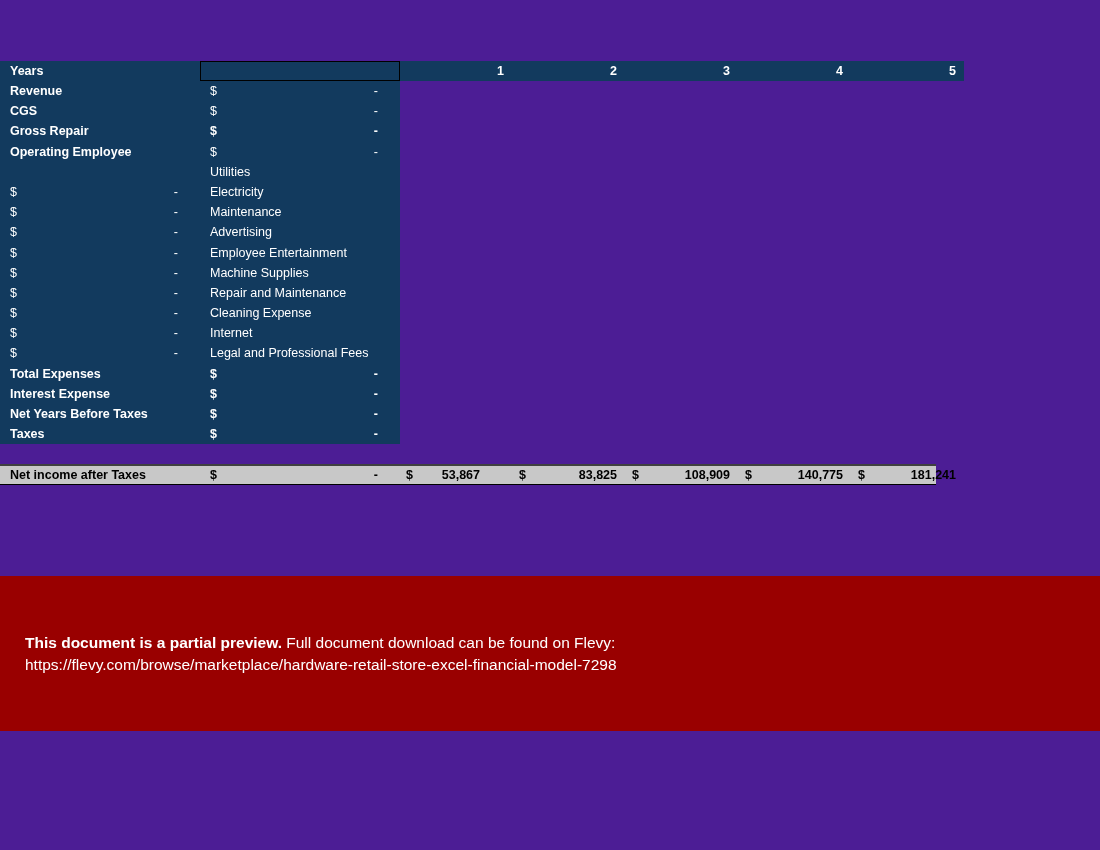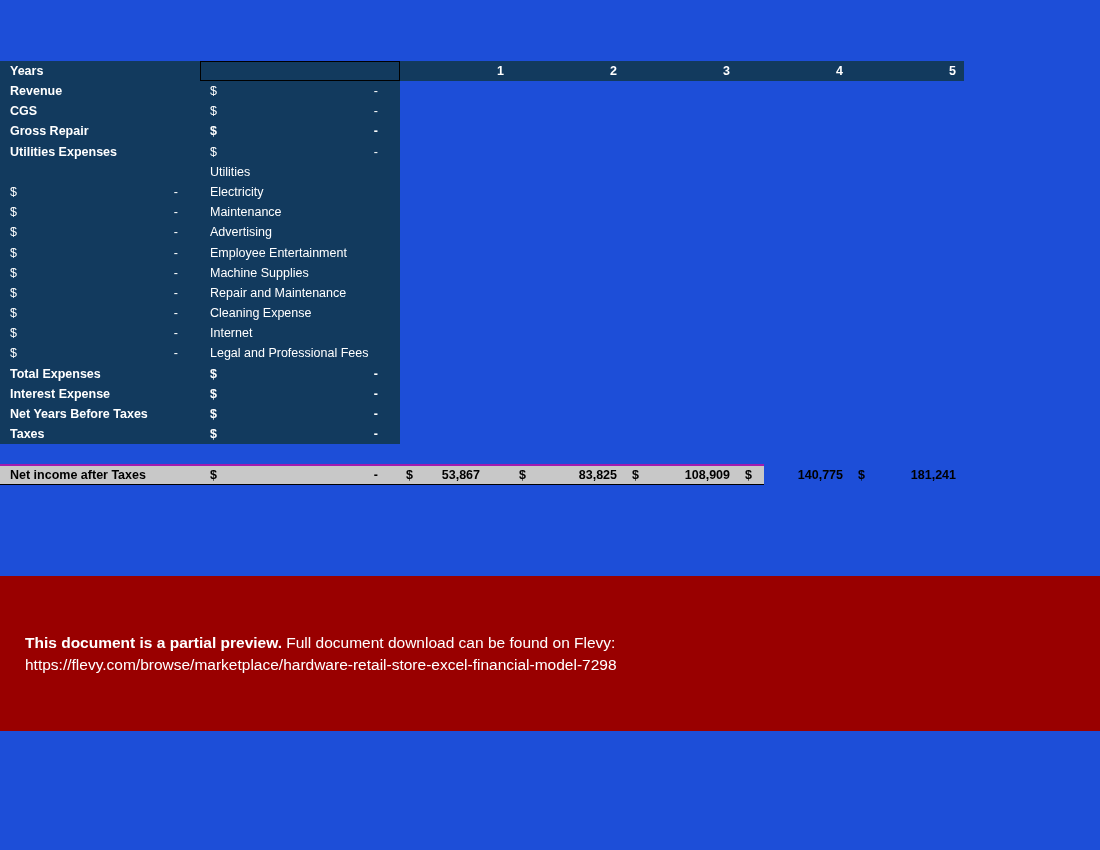--- a/index.html
+++ b/index.html
@@ -9,21 +9,21 @@
     width: 1100px;
     height: 850px;
     overflow: hidden;
     font-family: "Liberation Sans", sans-serif;
   }
 
   #root {
     position: relative;
     width: 1100px;
     height: 850px;
-    background: #1d4ed8;
+    background: #4c1d95;
   }
 
   
   .fin-table {
     position: absolute;
     left: 0;
     top: 61px;
     width: 964px;
   }
 
@@ -140,24 +140,24 @@
     font-size: 12.5px;
     font-weight: bold;
     color: #FFFFFF;
   }
 
   
   .total-row {
     position: absolute;
     left: 0;
     top: 464px;
-    width: 764px;
+    width: 936px;
     height: 21px;
     background: #C8C8C8;
-    border-top: 2px solid #a21caf;
+    border-top: 2px solid #404040;
     border-bottom: 1px solid #000000;
     box-sizing: border-box;
   }
 
   .total-row .cell-label,
   .total-row .cell-dollar,
   .total-row .year-val-sym,
   .total-row .year-val-num {
     color: #000000;
     font-weight: bold;
@@ -238,21 +238,21 @@
         <div class="cell-dollar num-mid-val">-</div>
       </div>
       <div class="fin-row">
         <div class="panel-left"></div>
         <div class="cell-label bold">Gross Repair</div>
         <div class="cell-dollar num-mid-sym bold">$</div>
         <div class="cell-dollar num-mid-val bold">-</div>
       </div>
       <div class="fin-row">
         <div class="panel-left"></div>
-        <div class="cell-label bold">Utilities Expenses</div>
+        <div class="cell-label bold">Operating Employee</div>
         <div class="cell-dollar num-mid-sym">$</div>
         <div class="cell-dollar num-mid-val">-</div>
       </div>
       <div class="fin-row">
         <div class="panel-left"></div>
         <div class="item-name">Utilities</div>
       </div>
       <div class="fin-row">
         <div class="panel-left"></div>
         <div class="cell-dollar num-left-sym">$</div>

